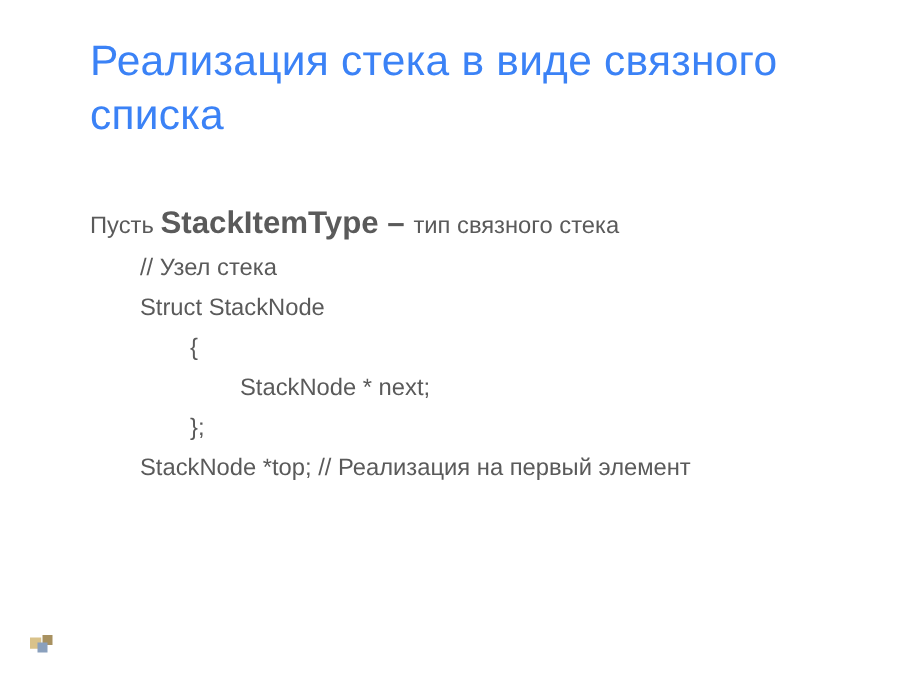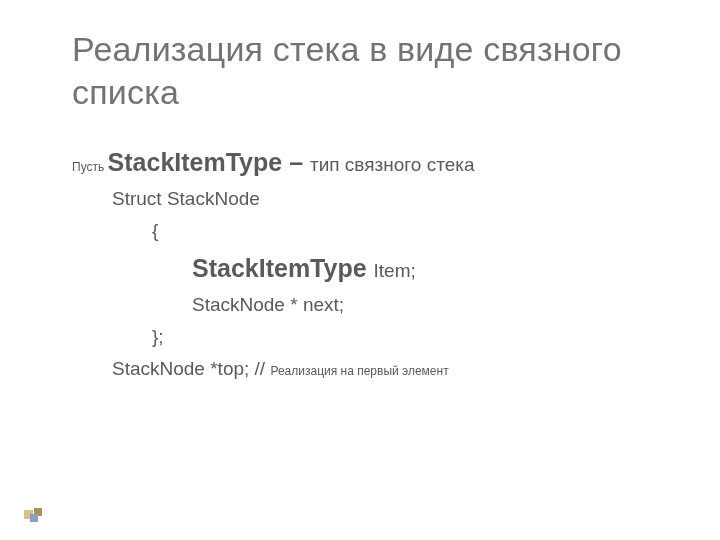--- a/index.html
+++ b/index.html
@@ -10,39 +10,39 @@
       font-family: Verdana, Tahoma, Geneva, sans-serif;
       overflow: hidden;
       position: relative;
     }
     .slide {
       width: 100%;
       height: 100%;
       padding: 28px 48px 40px 72px;
     }
     .title {
-      color: #737373;
+      color: #3b82f6;
       font-size: 34px;
       line-height: 1.25;
       font-weight: 400;
-      margin-bottom: 28px;
+      margin-bottom: 44px;
       letter-spacing: 0.2px;
     }
     .content {
       color: #5a5a5a;
       font-size: 19px;
       line-height: 1.68;
     }
     .line { white-space: pre; }
     .indent1 { padding-left: 40px; }
     .indent2 { padding-left: 80px; }
     .indent3 { padding-left: 120px; }
     .big { font-size: 25px; font-weight: bold; }
     .small { font-size: 19px; }
-    .smaller { font-size: 12px; }
+    .smaller { font-size: 19px; }
     .decor {
       position: absolute;
       left: 24px;
       bottom: 18px;
       width: 34px;
       height: 14px;
     }
     .decor .sq {
       position: absolute;
       width: 9px;
@@ -55,26 +55,26 @@
 </head>
 <body>
 
 <div class="slide">
   <h1 class="title">Реализация стека в виде связного списка</h1>
 
   <div class="content">
 
     <div class="line"><span class="smaller">Пусть </span><span class="big">StackItemType</span><span class="big"> – </span><span class="small">тип связного стека</span></div>
 
+    <div class="line indent1">// Узел стека</div>
 
     <div class="line indent1">Struct StackNode</div>
 
     <div class="line indent2">{</div>
 
-    <div class="line indent3"><span class="big">StackItemType </span><span class="small">Item;</span></div>
 
     <div class="line indent3">StackNode * next;</div>
 
     <div class="line indent2">};</div>
 
     <div class="line indent1"><span>StackNode *top; // </span><span class="smaller">Реализация на первый элемент</span></div>
 
   </div>
 </div>
 

